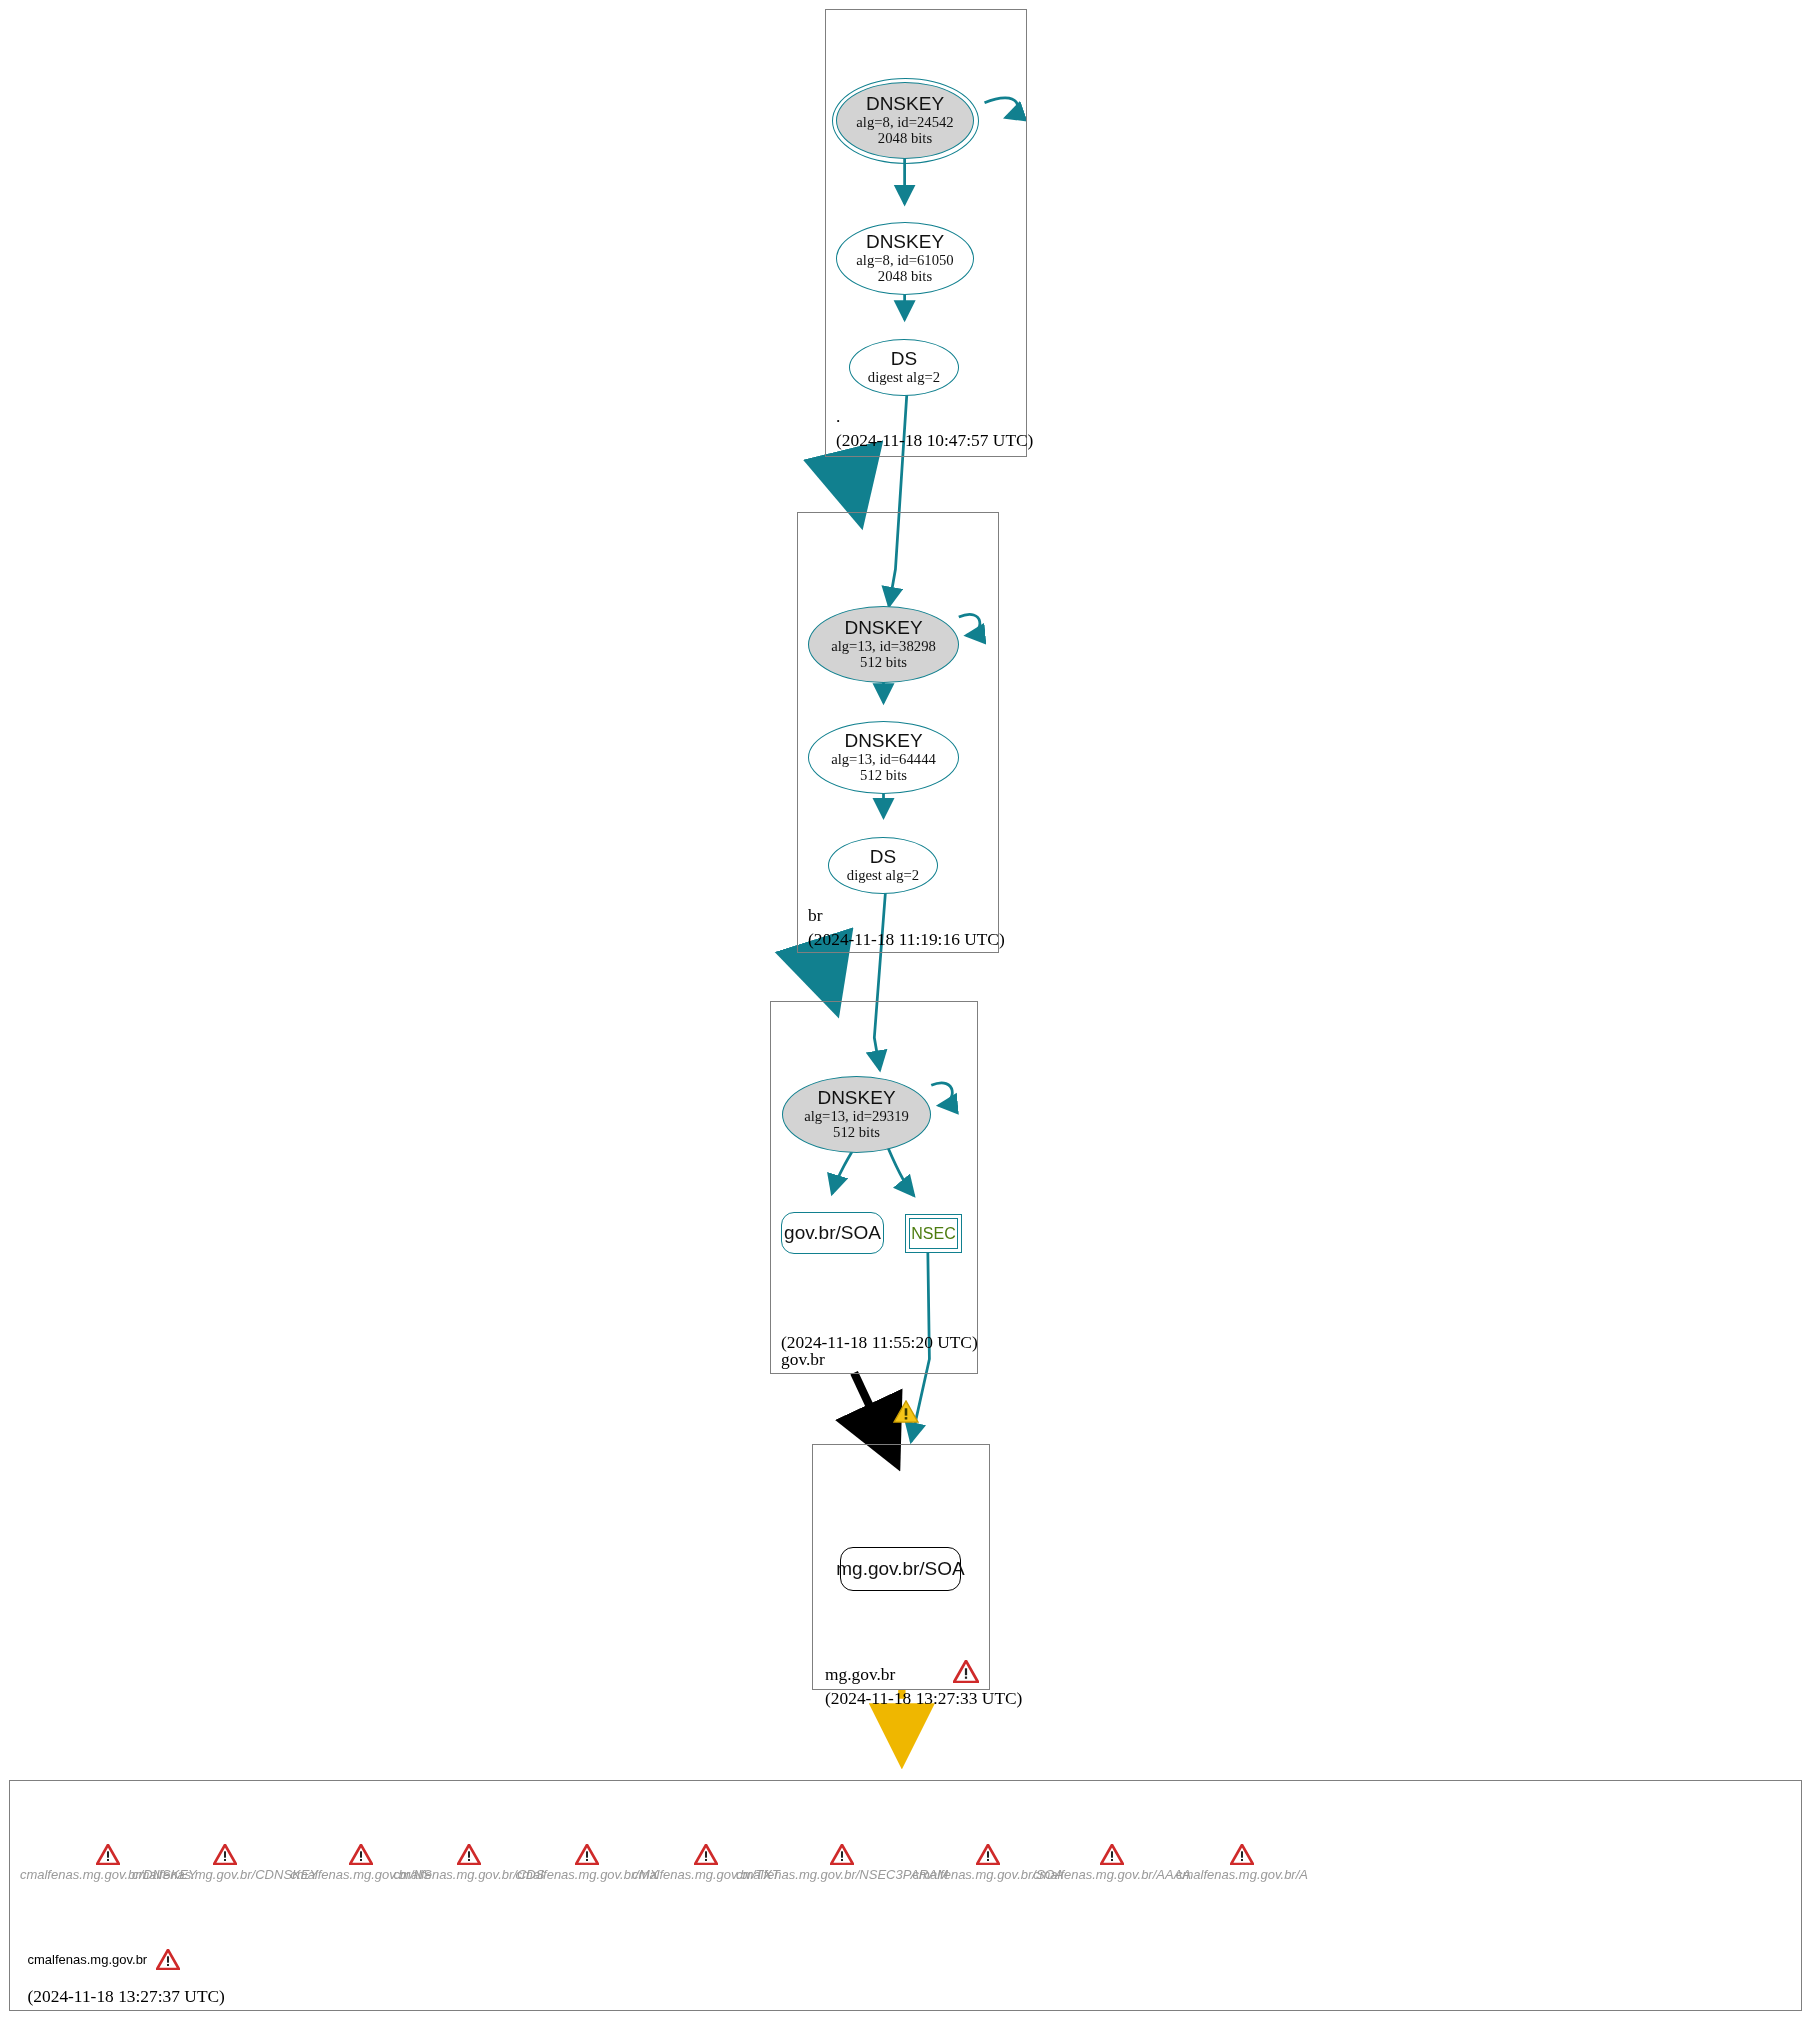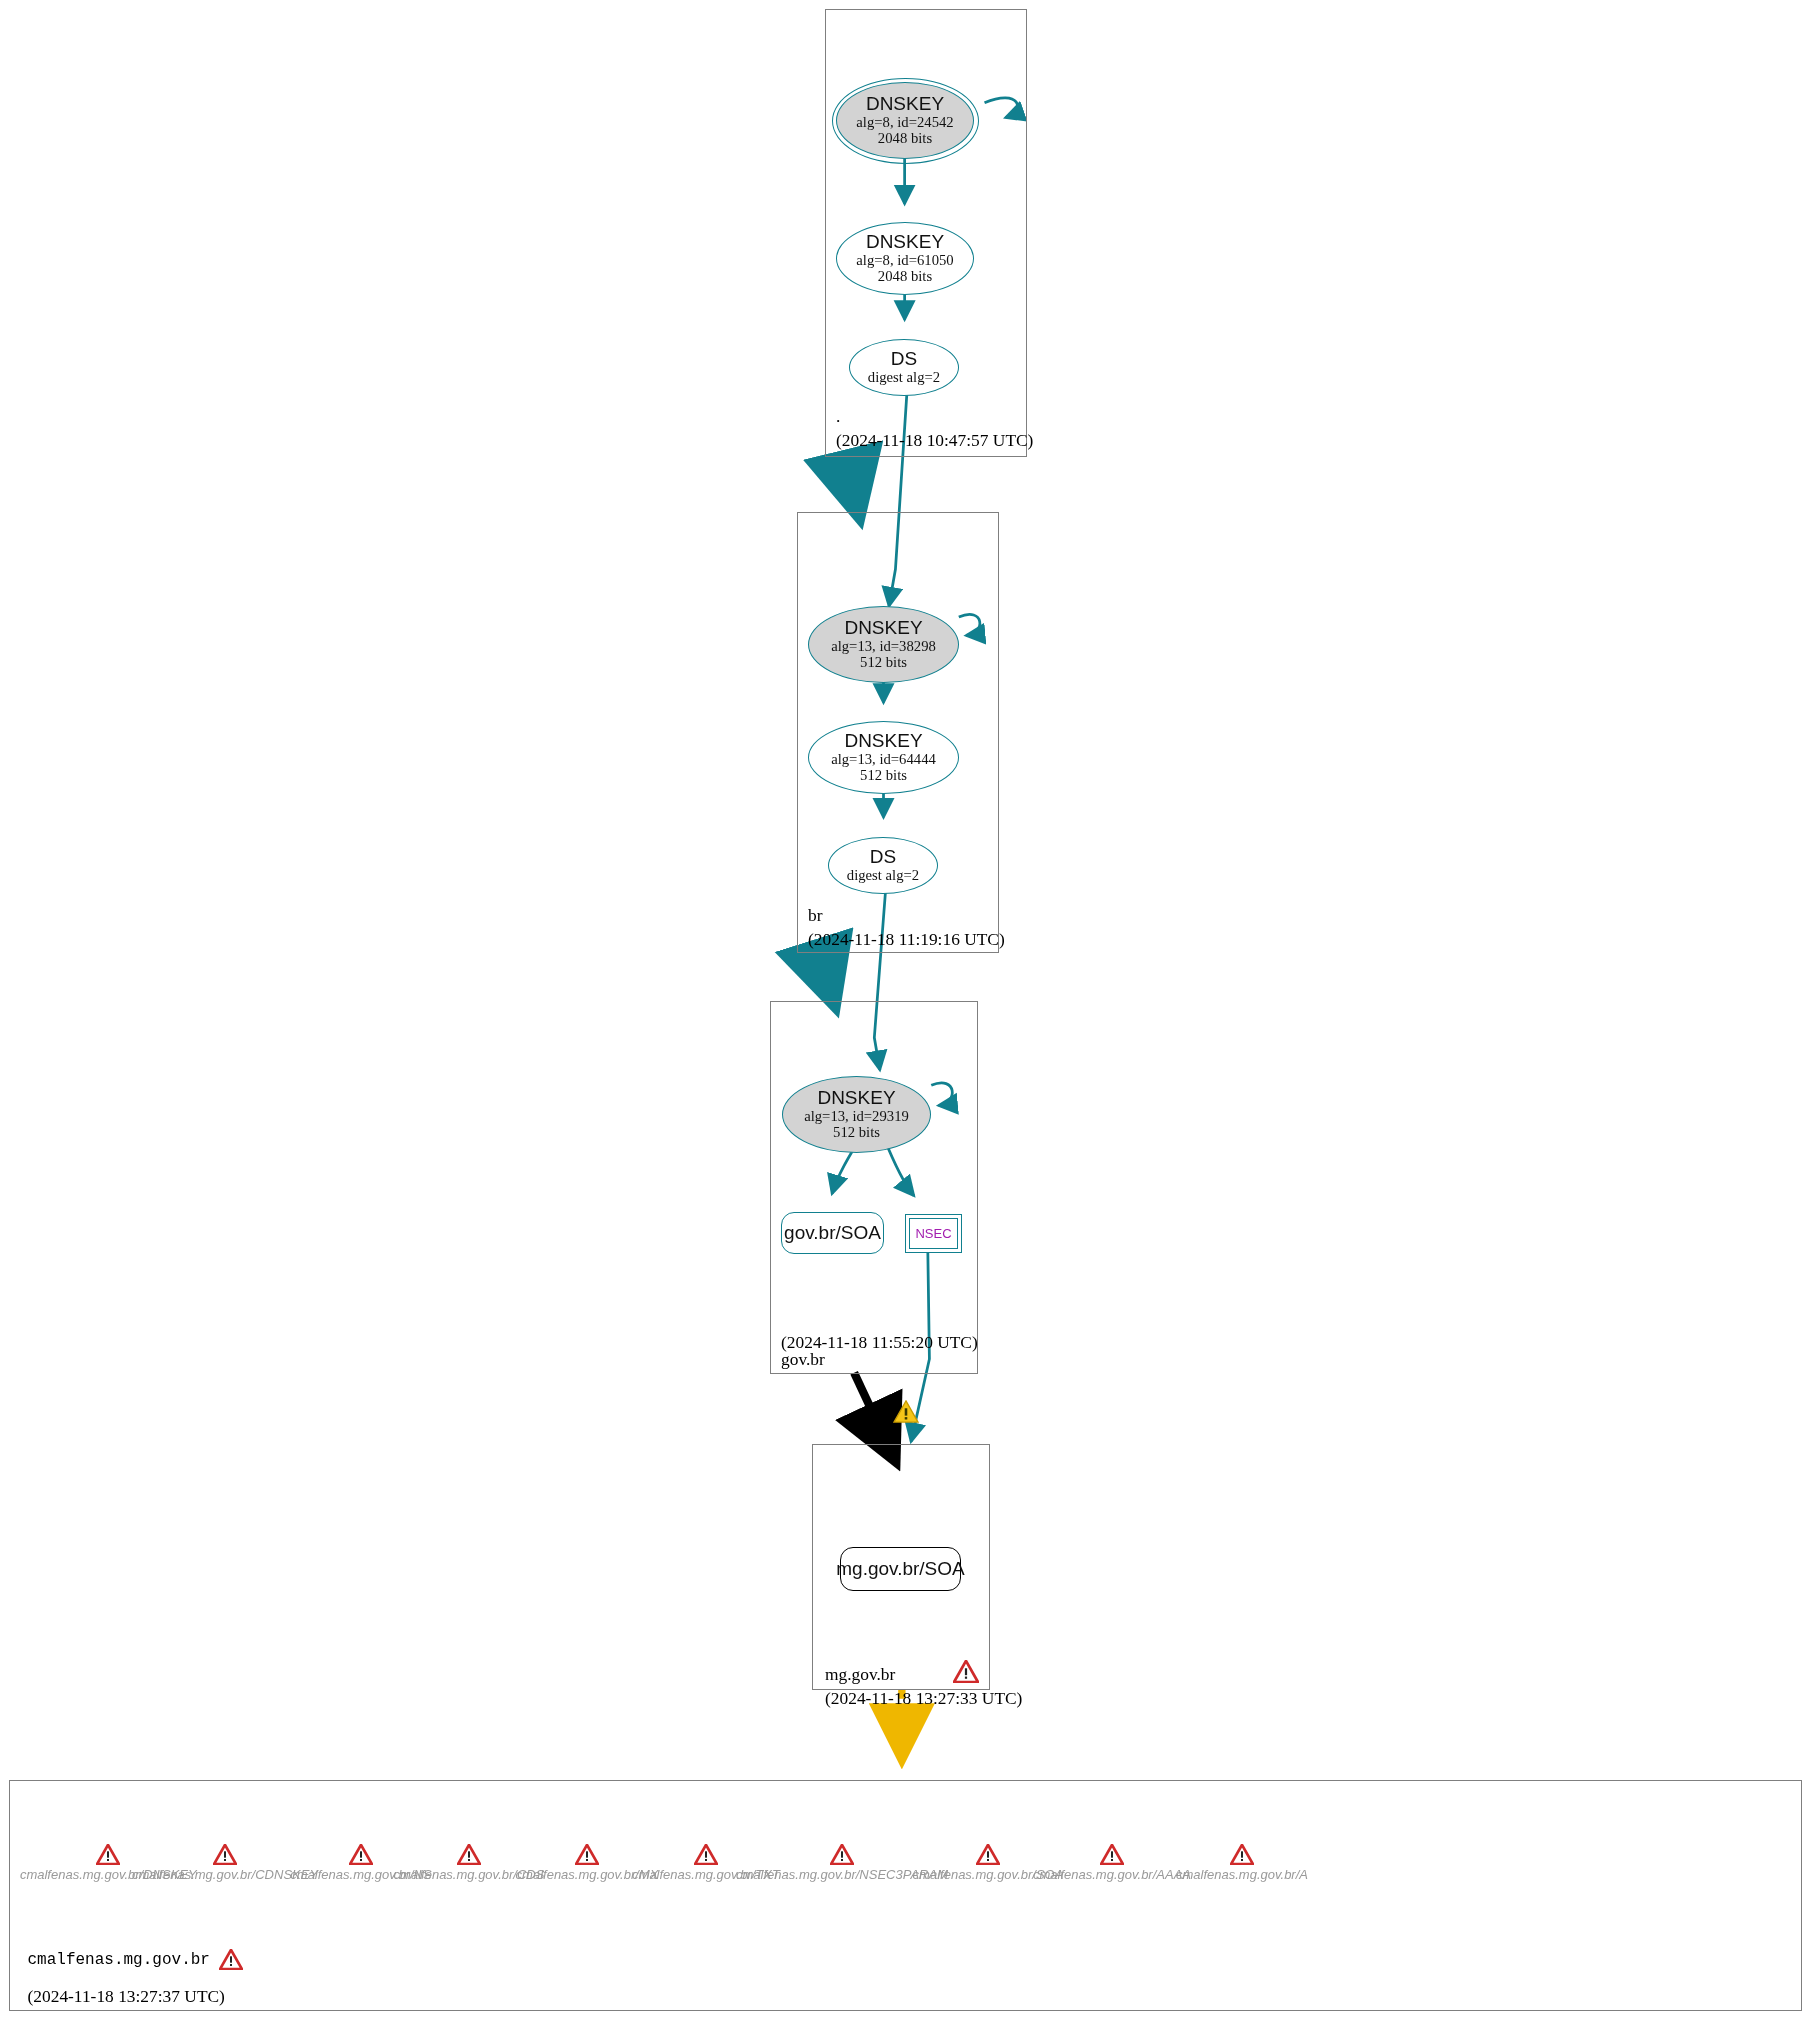--- a/index.html
+++ b/index.html
@@ -39,39 +39,39 @@
   .ds-node{background:#ffffff;border:1.8px solid #11808f;}
 
   .rrset{
     border:1.8px solid #11808f;border-radius:13px;background:#fff;
     font-family:"Liberation Sans", sans-serif;font-size:19px;color:#111;
   }
   .rrset-black{border:1.8px solid #000;}
 
   .nsec{
     border:1.8px solid #11808f;background:#fff;
-    font-family:"Liberation Sans", sans-serif;font-size:13px;color:#a21caf;
+    font-family:"Liberation Sans", sans-serif;font-size:16px;color:#4d7c0f;
   }
   .nsec::before{
     content:"";position:absolute;left:2.8px;right:2.8px;top:2.8px;bottom:2.8px;
     border:1.8px solid #11808f;
   }
   .nsec span{position:relative;z-index:2;}
 
   
   .err-item{position:absolute;display:flex;flex-direction:column;align-items:center;}
   .err-label{
     font-family:"Liberation Sans", sans-serif;font-style:italic;
     font-size:13px;color:#9a9a9a;white-space:nowrap;margin-top:1.8px;
   }
   .tri{position:relative;width:24px;height:21px;}
   .tri svg{display:block;}
 
   .bottom-label{position:absolute;display:flex;align-items:center;gap:9.2px;}
-  .bottom-name{font-family:Liberation Mono, monospace;font-size:16px;color:#000;}
+  .bottom-name{font-family:Liberation Sans, sans-serif;font-size:13px;color:#000;}
   .bottom-time{position:absolute;font-family:"Liberation Serif", serif;font-size:17.4px;color:#000;}
 </style>
 </head>
 <body>
 
 <div class="canvas">
 
   <svg class="wires" viewBox="0 0 1973 2201">
     <defs>
       <marker id="ar-teal" markerWidth="10" markerHeight="10" refX="7" refY="4" orient="auto">

